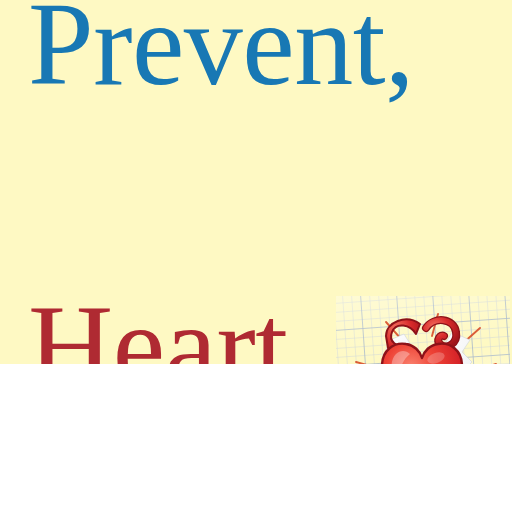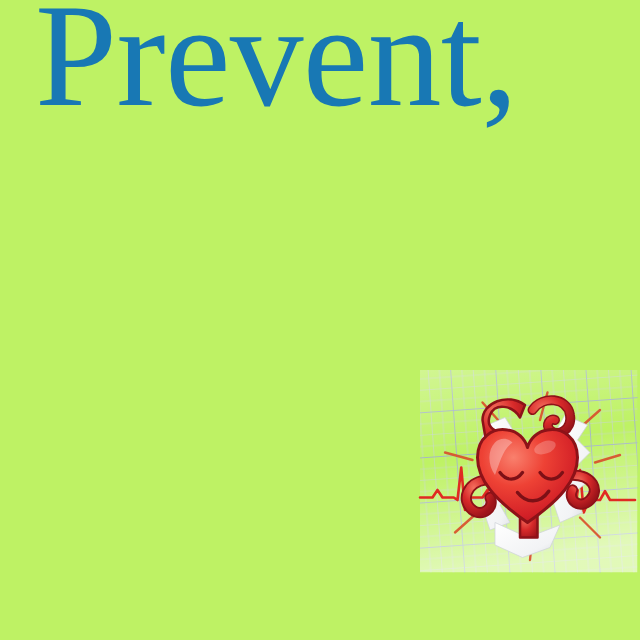--- a/index.html
+++ b/index.html
@@ -3,22 +3,22 @@
 <meta charset="utf-8">
 <style>
   html, body {
     margin: 0;
     padding: 0;
     background: #ffffff;
   }
   #cover {
     position: relative;
     width: 512px;
-    height: 512px;
-    background: #bef264;
+    height: 364px;
+    background: #fef9c3;
     overflow: hidden;
     font-family: "Liberation Serif", "DejaVu Serif", serif;
     -webkit-font-smoothing: antialiased;
   }
 
   
   #artwork {
     position: absolute;
     left: 330px;
     top: 288px;
@@ -172,16 +172,19 @@
   </div>
 
   <div class="title-block">
 
     <div class="line l1">
       <span class="blue">Prevent,</span>
     </div>
 
 
 
+    <div class="line l4">
+      <span class="red">Heart</span>
+    </div>
 
 
   </div>
 </div>
 
 </body></html>

